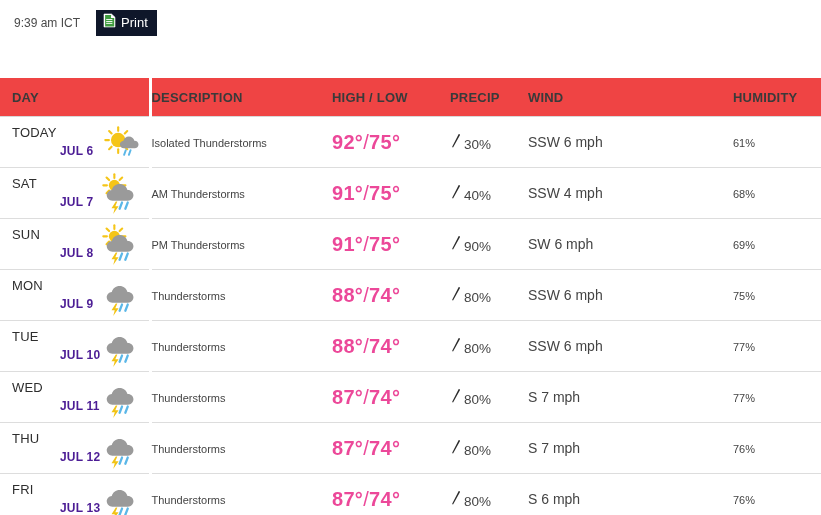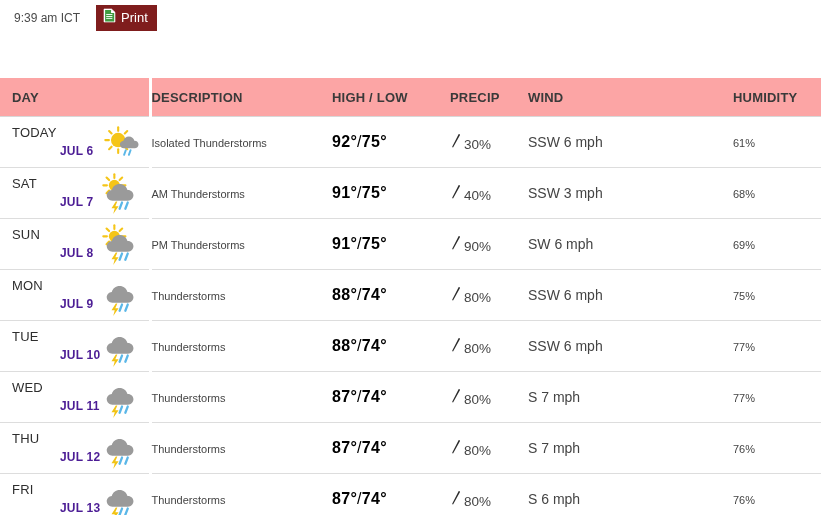--- a/index.html
+++ b/index.html
@@ -31,32 +31,33 @@
     font-weight: 400;
     color: #3c3c3c;
     letter-spacing: .1px;
     line-height: 32px;
     margin: 0;
     white-space: nowrap;
   }
   .meta-row {
     display: flex;
     align-items: center;
+    margin-top: 5px;
     height: 24px;
   }
   .obs-time {
     font-size: 12px;
     color: #4a4a4a;
     white-space: nowrap;
   }
   .print-button {
     display: inline-flex;
     align-items: center;
     gap: 5px;
-    background: #7f1d1d;
+    background: #0f172a;
     color: #ffffff;
     font-size: 13px;
     padding: 3px 9px 4px 7px;
     margin-left: 16px;
     cursor: pointer;
     border: none;
     line-height: 16px;
     white-space: nowrap;
   }
   .print-button .doc-icon { display: block; }
@@ -64,21 +65,21 @@
   
   .wx-table {
     position: absolute;
     left: 0;
     top: 78px;
     width: 821px;
     border-collapse: collapse;
     table-layout: fixed;
   }
   .wx-table thead th {
-    background: #fca5a5;
+    background: #ef4444;
     font-size: 13px;
     font-weight: 700;
     color: #3a3a3a;
     text-align: left;
     padding: 12px 0 11px 0;
     letter-spacing: .2px;
     white-space: nowrap;
     border-bottom: 1px solid #d8d8d8;
     vertical-align: middle;
   }
@@ -140,23 +141,23 @@
     display: block;
   }
 
   .cell-desc   { padding-left: 14px; color: #4a4a4a; }
   .cell-temp   { padding-left: 8px; }
   .cell-precip { padding-left: 4px; }
   .cell-wind   { padding-left: 5px; color: #4a4a4a; }
   .cell-humidity { padding-left: 10px; color: #4a4a4a; }
 
   .temp-val {
-    font-size: 16px;
+    font-size: 20px;
     font-weight: 700;
-    color: #000000;
+    color: #ec4899;
     white-space: nowrap;
     letter-spacing: .3px;
   }
   .temp-val .sep { font-weight: 400; }
 
   .precip-wrap {
     display: inline-flex;
     align-items: flex-end;
     gap: 3px;
     white-space: nowrap;
@@ -307,21 +308,21 @@
       <span class="precip-wrap">
         <span class="drop-icon">
           <svg width="11" height="16" viewBox="0 0 11 16">
                   <path d="M8.6 1.2 2.3 13.6c-.3.6.5 1.1.9.6L9.9 2.2c.4-.6-.9-1.6-1.3-1z" fill="#2e2e2e"></path>
                 </svg>
         </span>
         <span class="precip-pct">40%</span>
       </span>
     </td>
     <td class="cell-wind">
-      <span class="wind-val">SSW 3 mph</span>
+      <span class="wind-val">SSW 4 mph</span>
     </td>
     <td class="cell-humidity">
       <span class="humidity-val">68%</span>
     </td>
         </tr>
         <tr>
     <td class="cell-day">
       <div class="day-cell-inner">
         <span class="day-names">
           <span class="day-name">SUN</span>

